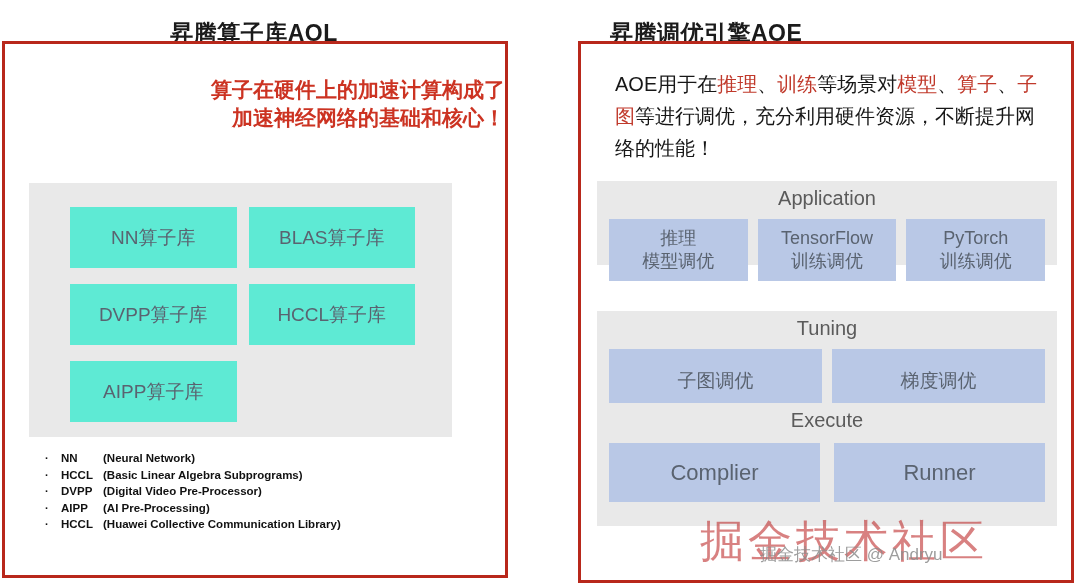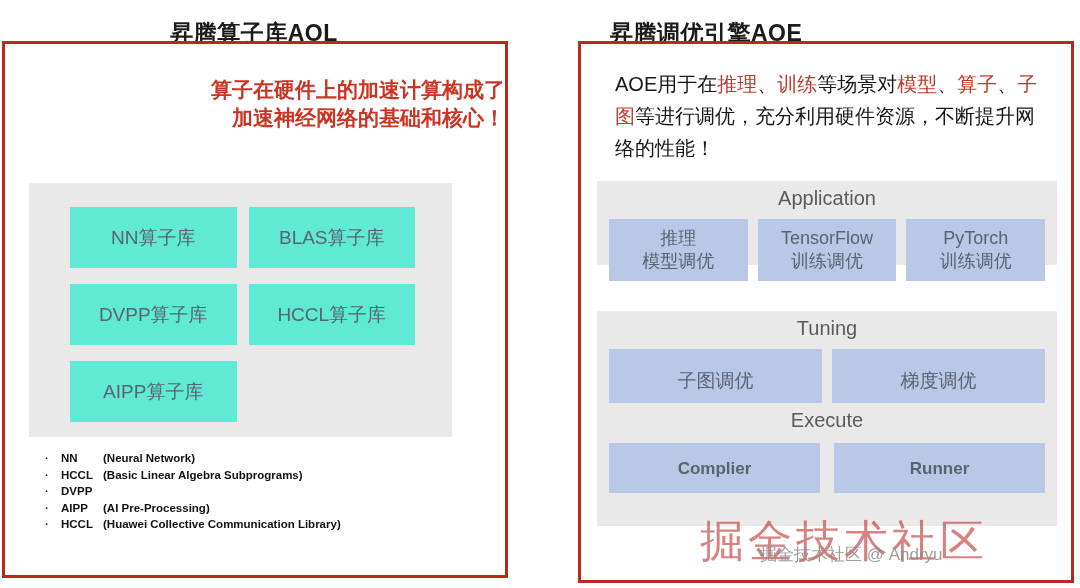--- a/index.html
+++ b/index.html
@@ -152,21 +152,21 @@
     flex-direction: column;
     align-items: center;
     justify-content: center;
     color: #5a6370;
     font-size: 18px;
     line-height: 23px;
     white-space: nowrap;
   }
   #sec-application .sec-card { height: 62px; }
   #sec-tuning .sec-card      { height: 62px; font-size: 19px; }
-  #sec-execute .sec-card     { height: 50px; font-size: 17px; font-weight: bold; }
+  #sec-execute .sec-card     { height: 59px; font-size: 22px; }
   #sec-execute .cards        { top: 40px; gap: 14px; }
 
   
   #watermark {
     position: absolute;
     left: 760px;
     top: 543px;
     font-size: 17px;
     color: #8c8c8c;
     opacity: 0.85;
@@ -214,20 +214,21 @@
       <span class="full">(Neural Network)</span>
     </div>
     <div class="row">
       <span class="dot">·</span>
       <span class="abbr">HCCL</span>
       <span class="full">(Basic Linear Algebra Subprograms)</span>
     </div>
     <div class="row">
       <span class="dot">·</span>
       <span class="abbr">DVPP</span>
+      <span class="full">(Digital Video Pre-Processor)</span>
     </div>
     <div class="row">
       <span class="dot">·</span>
       <span class="abbr">AIPP</span>
       <span class="full">(AI Pre-Processing)</span>
     </div>
     <div class="row">
       <span class="dot">·</span>
       <span class="abbr">HCCL</span>
       <span class="full">(Huawei Collective Communication Library)</span>

